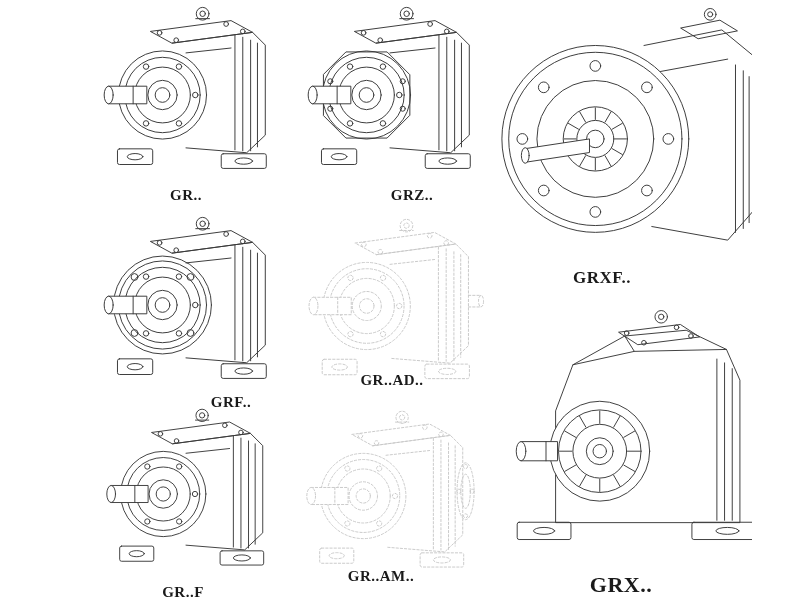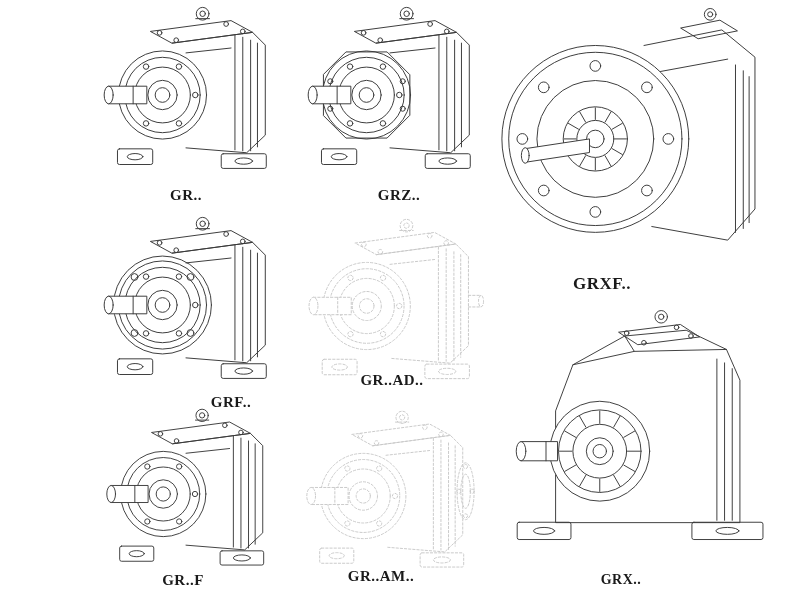--- a/index.html
+++ b/index.html
@@ -1,24 +1,24 @@
 <!DOCTYPE html>
 <html><head>
 <meta charset="utf-8">
 <style>
   html,body{margin:0;padding:0;background:#ffffff;}
   .canvas{position:relative;width:752px;height:600px;background:#ffffff;overflow:hidden;
-          font-family:"Liberation Serif","DejaVu Serif",serif;padding-left:12px;}
+          font-family:"Liberation Serif","DejaVu Serif",serif;}
   .drawing{position:absolute;stroke:#3a3a3a;fill:none;stroke-width:1;
            stroke-linecap:round;stroke-linejoin:round;}
   .drawing.ghost{stroke:#c8c8c8;stroke-dasharray:2.4 2;}
   .caption{position:absolute;transform:translateX(-50%);white-space:nowrap;
            font-weight:700;color:#1a1a1a;font-size:15px;letter-spacing:.5px;}
   .caption.big{font-size:17px;}
-  .caption.bigger{font-size:14px;}
+  .caption.bigger{font-size:22px;}
   .defs-holder{position:absolute;width:0;height:0;overflow:hidden;}
 </style>
 </head>
 <body>
 
 <div class="canvas">
 
   <svg class="defs-holder" aria-hidden="true">
     <defs>
 
@@ -210,21 +210,21 @@
         <use href="#sym-gr-am"></use>
       </svg>
   </figure>
   <figure style="margin:0">
     <svg class="drawing" style="left:498px;top:296px" width="288" height="272" viewBox="0 0 300 280">
         <use href="#sym-grx"></use>
       </svg>
   </figure>
 
   <div class="caption" style="left:186px;top:187px">GR..</div>
-  <div class="caption" style="left:399px;top:187px">GRZ..</div>
-  <div class="caption big" style="left:602px;top:274px">GRXF..</div>
+  <div class="caption" style="left:412px;top:187px">GRZ..</div>
+  <div class="caption big" style="left:602px;top:268px">GRXF..</div>
   <div class="caption" style="left:231px;top:394px">GRF..</div>
   <div class="caption" style="left:392px;top:372px">GR..AD..</div>
-  <div class="caption" style="left:183px;top:572px">GR..F</div>
+  <div class="caption" style="left:183px;top:584px">GR..F</div>
   <div class="caption" style="left:381px;top:568px">GR..AM..</div>
   <div class="caption bigger" style="left:621px;top:572px">GRX..</div>
 
 </div>
 
 </body></html>

